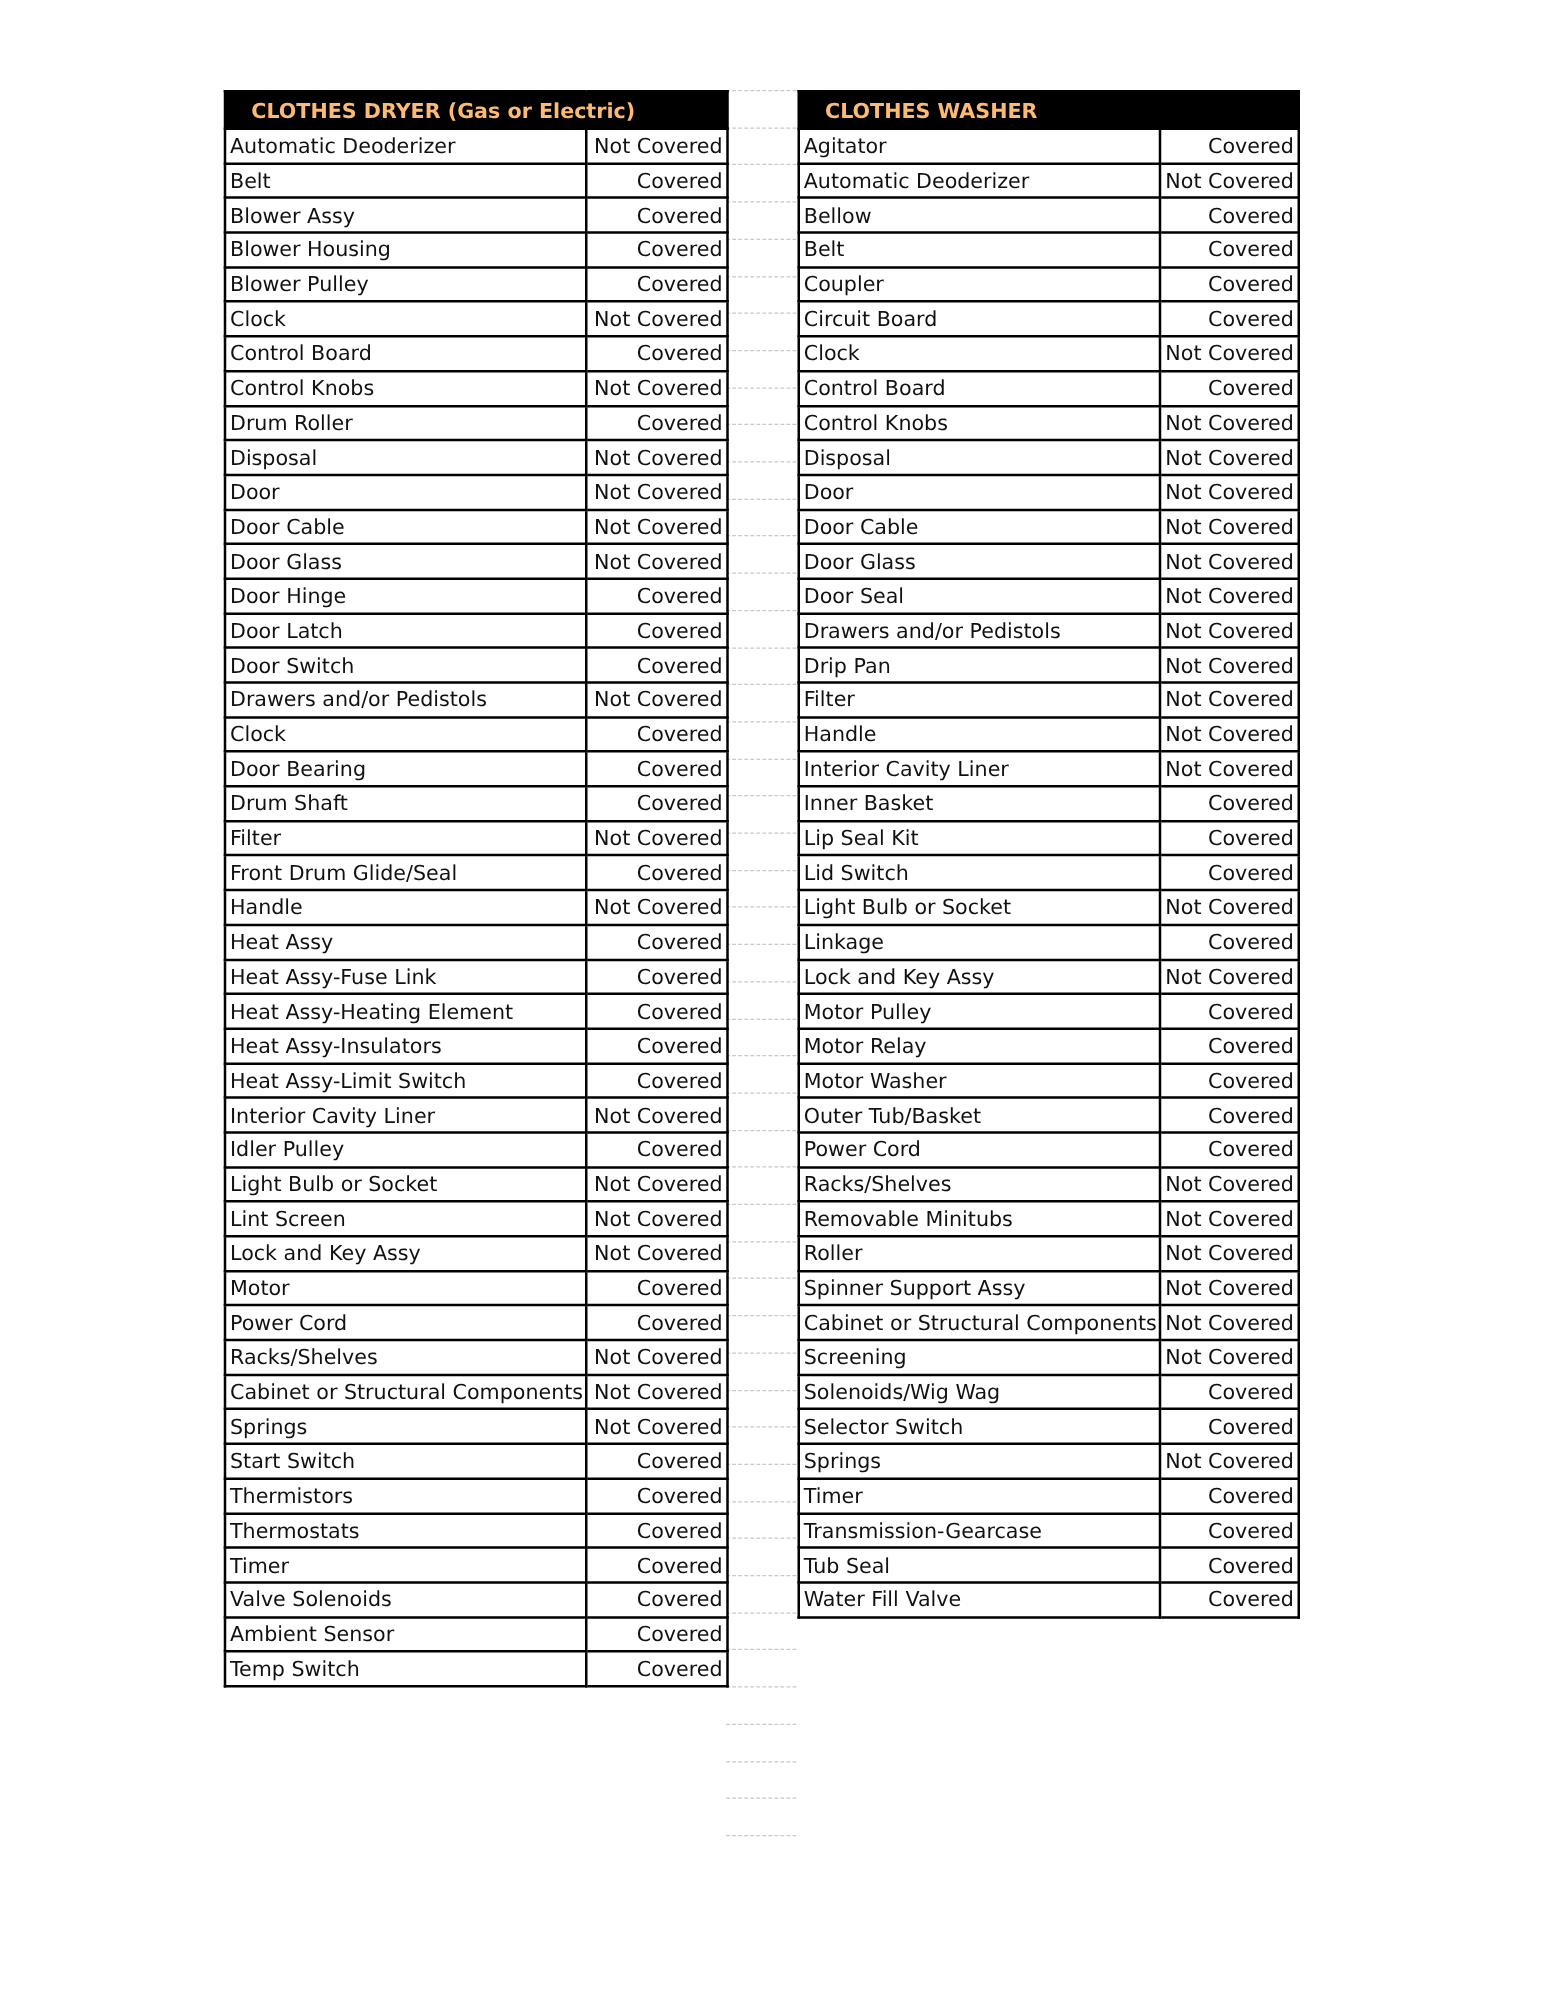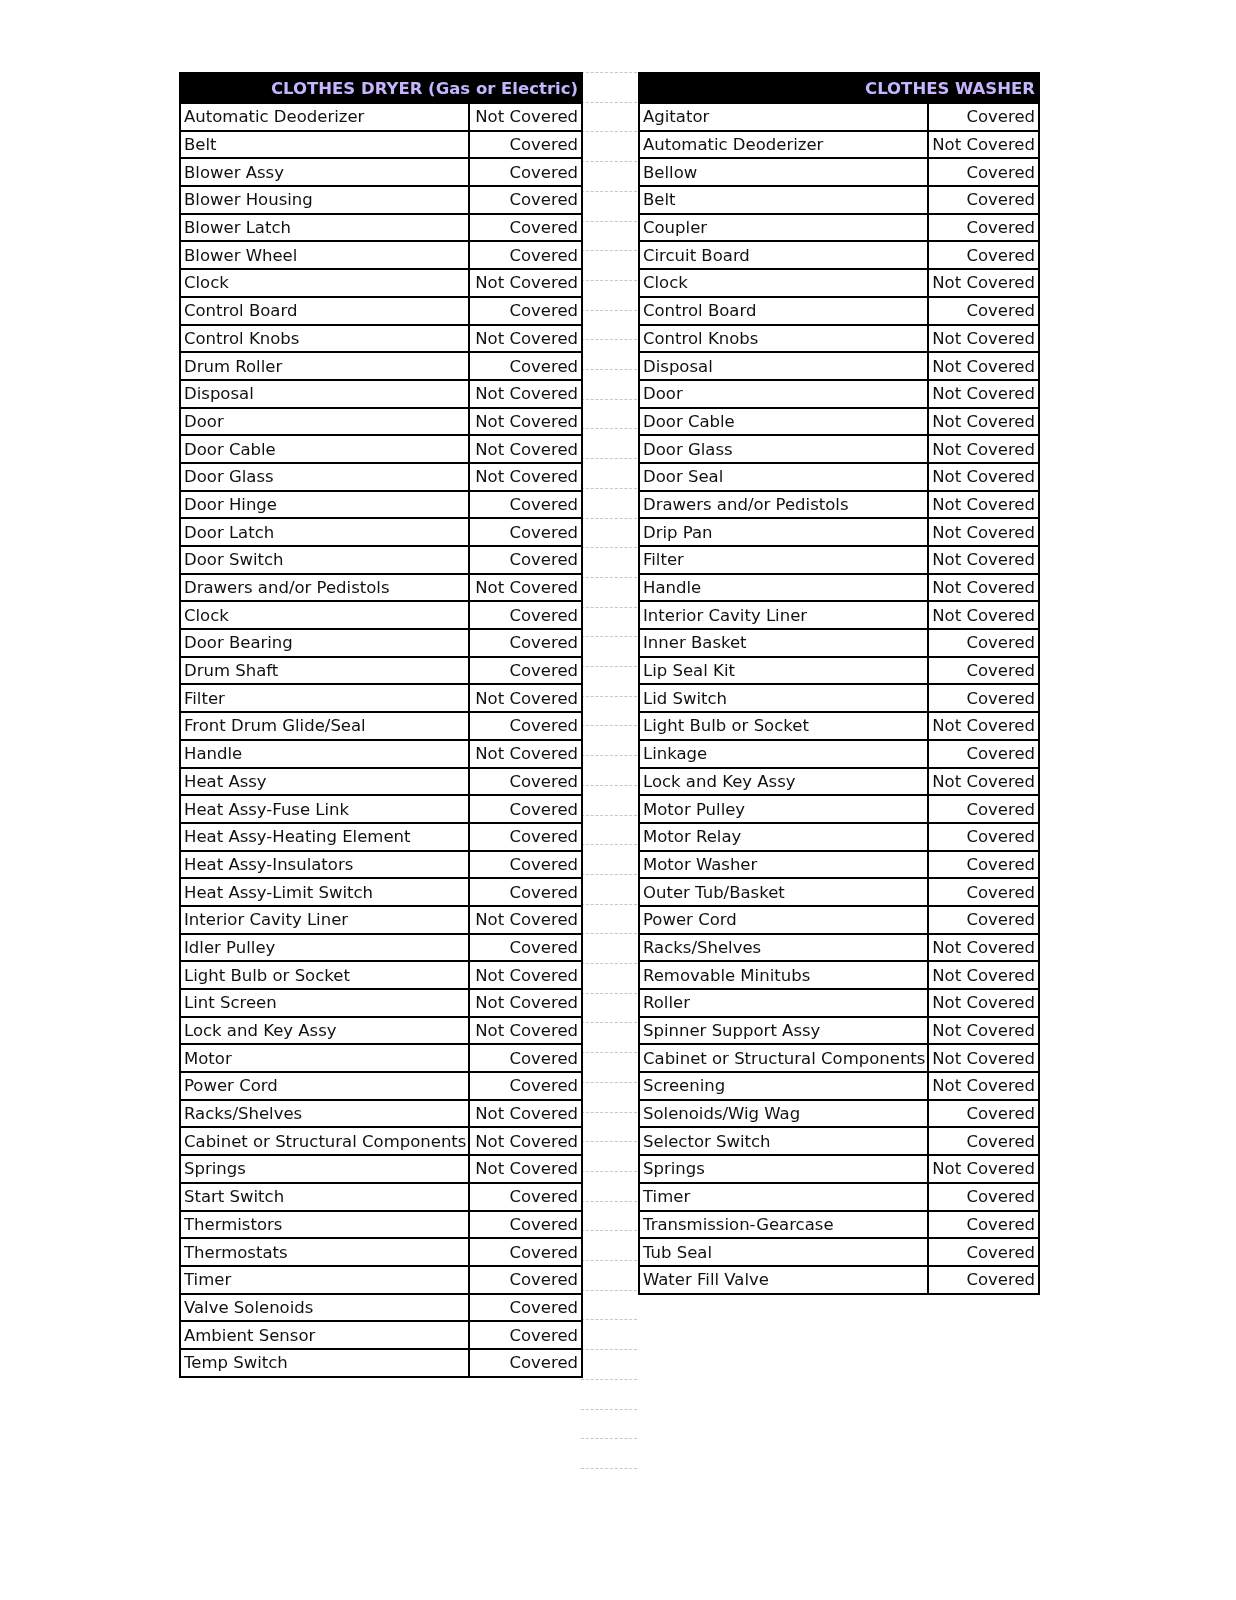--- a/index.html
+++ b/index.html
@@ -7,22 +7,22 @@
          font-family: "DejaVu Sans", "Liberation Sans", sans-serif; }
   .gap { position: absolute; left: 581px; top: 72px; width: 56px; height: 1396px; }
   .gap .gl { position: absolute; left: 0; right: 0; border-top: 1px dashed #c8c8c8; }
   table.parts { position: absolute; top: 72px; border-collapse: collapse; table-layout: fixed; }
   table.parts.left { left: 179px; width: 402px; }
   table.parts.right { left: 638px; width: 400px; }
   table.parts td { border: 2px solid #000; height: 25.7px; padding: 0 3px; font-size: 16.5px;
                    color: #111; white-space: nowrap; overflow: hidden; line-height: 25px; }
   table.parts td.name { text-align: left; }
   table.parts td.status { text-align: right; }
-  table.parts th { background: #000; color: #c4b5fd; text-align: right; font-weight: bold;
-                   font-size: 16.5px; height: 28px; padding: 0 3px; border: 2px solid #000;
+  table.parts th { background: #000; color: #fdba74; text-align: left; font-weight: bold;
+                   font-size: 16.5px; height: 28px; padding: 0 20px; border: 2px solid #000;
                    white-space: nowrap; }
 </style>
 </head>
 <body>
 
 <div class="gap" id="gap">
     <div class="gl" style="top: 0px;"></div>
     <div class="gl" style="top: 29.7021px;"></div>
     <div class="gl" style="top: 59.4043px;"></div>
     <div class="gl" style="top: 89.1064px;"></div>
@@ -93,25 +93,21 @@
       </tr>
       <tr>
         <td class="name">Blower Assy</td>
         <td class="status">Covered</td>
       </tr>
       <tr>
         <td class="name">Blower Housing</td>
         <td class="status">Covered</td>
       </tr>
       <tr>
-        <td class="name">Blower Latch</td>
-        <td class="status">Covered</td>
-      </tr>
-      <tr>
-        <td class="name">Blower Wheel</td>
+        <td class="name">Blower Pulley</td>
         <td class="status">Covered</td>
       </tr>
       <tr>
         <td class="name">Clock</td>
         <td class="status">Not Covered</td>
       </tr>
       <tr>
         <td class="name">Control Board</td>
         <td class="status">Covered</td>
       </tr>

